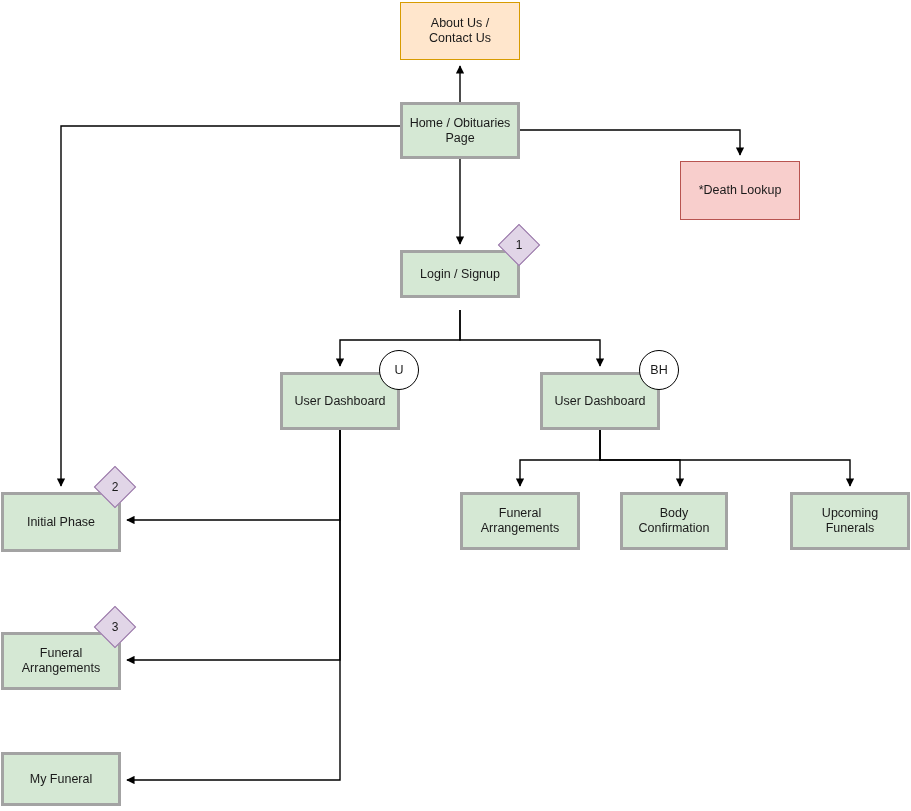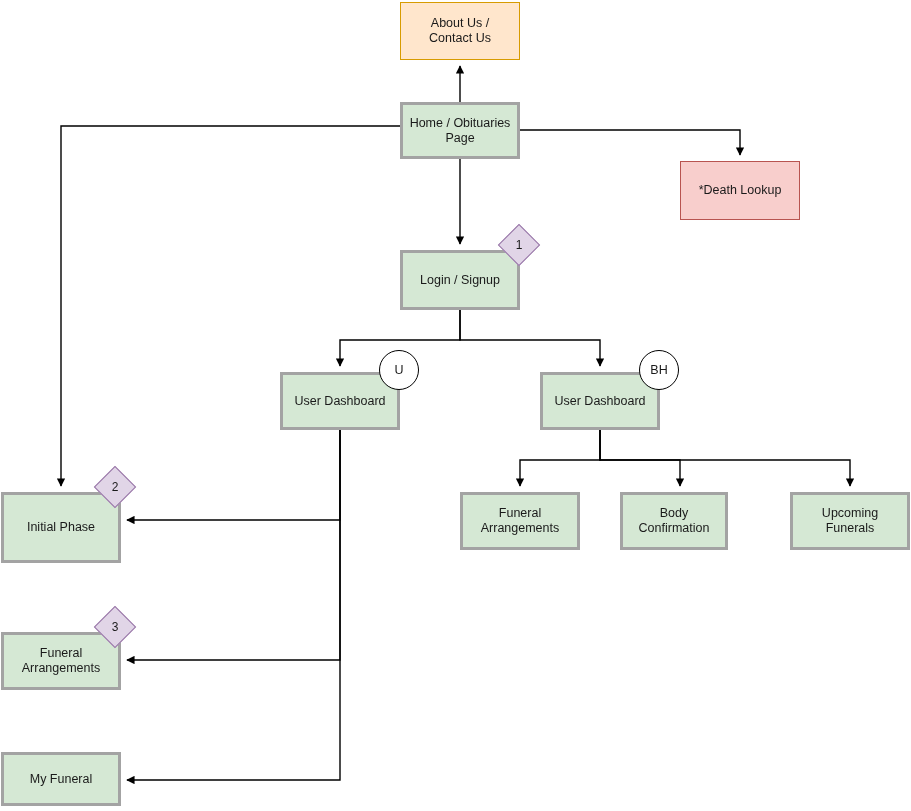--- a/index.html
+++ b/index.html
@@ -112,24 +112,24 @@
         <path d="M600,430 L600,460 L850,460 L850,486" marker-end="url(#arrowhead)"></path>
       </g>
   </svg>
 
   <div id="node-layer">
       <div class="node yellow" style="left: 400px; top: 2px; width: 120px; height: 58px;"><span>About Us /
 Contact Us</span></div>
       <div class="node green" style="left: 400px; top: 102px; width: 120px; height: 57px;"><span>Home / Obituaries
 Page</span></div>
       <div class="node red" style="left: 680px; top: 161px; width: 120px; height: 59px;"><span>*Death Lookup</span></div>
-      <div class="node green" style="left: 400px; top: 250px; width: 120px; height: 60px;"><span>Login / Signup</span></div>
+      <div class="node green" style="left: 400px; top: 250px; width: 120px; height: 48px;"><span>Login / Signup</span></div>
       <div class="node green" style="left: 280px; top: 372px; width: 120px; height: 58px;"><span>User Dashboard</span></div>
       <div class="node green" style="left: 540px; top: 372px; width: 120px; height: 58px;"><span>User Dashboard</span></div>
-      <div class="node green" style="left: 1px; top: 492px; width: 120px; height: 71px;"><span>Initial Phase</span></div>
+      <div class="node green" style="left: 1px; top: 492px; width: 120px; height: 60px;"><span>Initial Phase</span></div>
       <div class="node green" style="left: 1px; top: 632px; width: 120px; height: 58px;"><span>Funeral
 Arrangements</span></div>
       <div class="node green" style="left: 1px; top: 752px; width: 120px; height: 54px;"><span>My Funeral</span></div>
       <div class="node green" style="left: 460px; top: 492px; width: 120px; height: 58px;"><span>Funeral
 Arrangements</span></div>
       <div class="node green" style="left: 620px; top: 492px; width: 108px; height: 58px;"><span>Body Confirmation</span></div>
       <div class="node green" style="left: 790px; top: 492px; width: 120px; height: 58px;"><span>Upcoming Funerals</span></div>
     </div>
   <div id="badge-layer">
       <div class="badge-diamond" style="left: 504px; top: 230px;">

